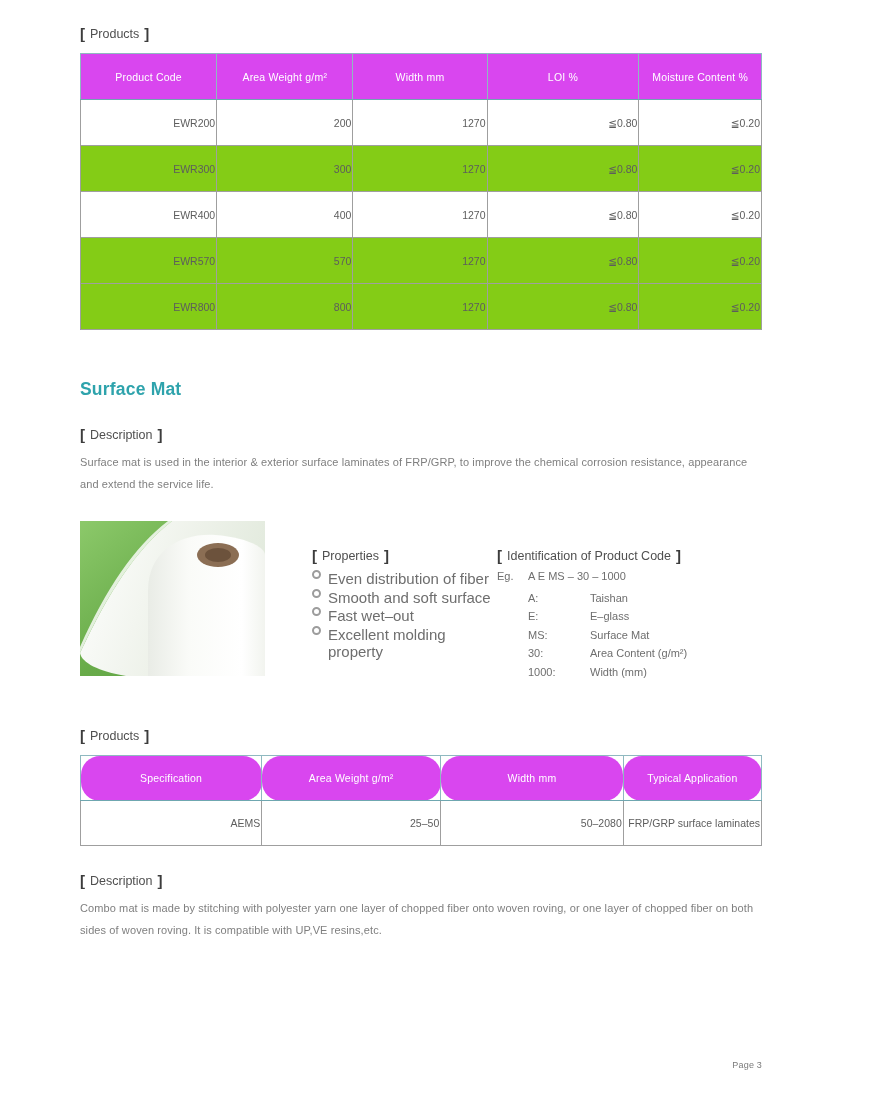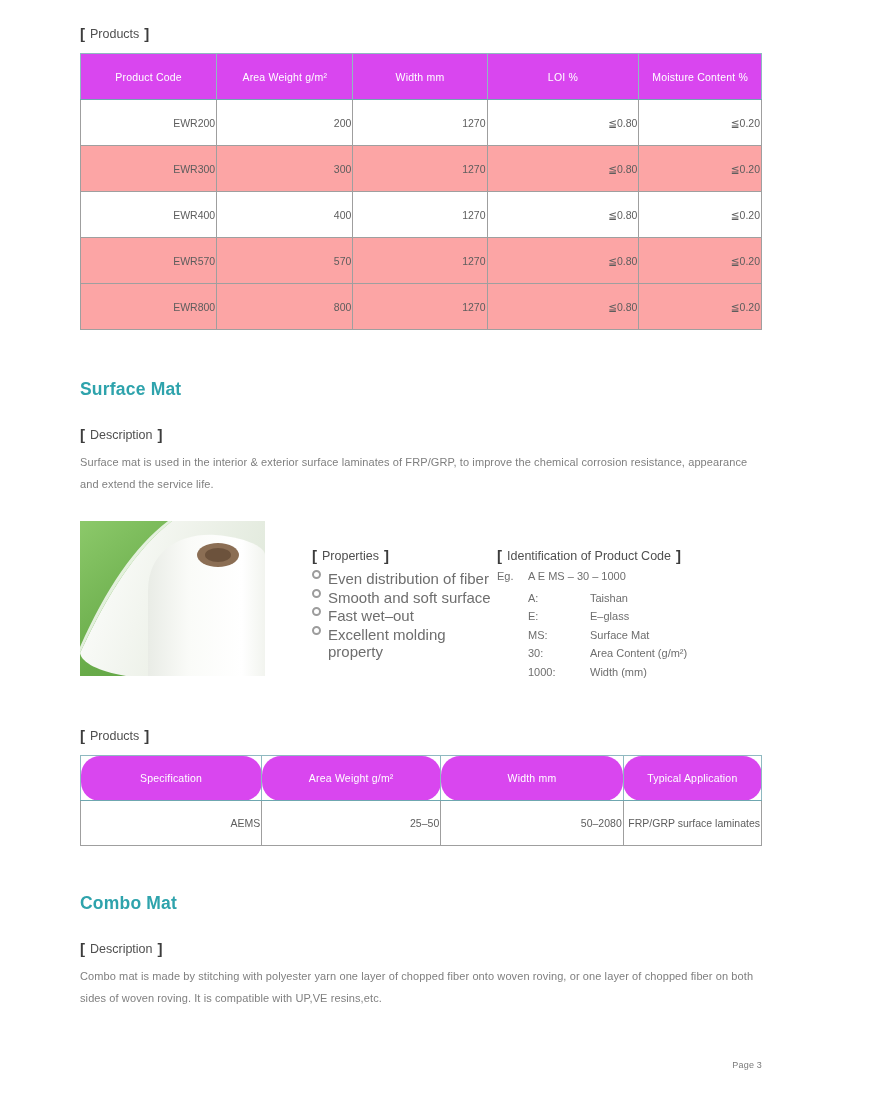--- a/index.html
+++ b/index.html
@@ -18,21 +18,21 @@
 
   
   table{border-collapse:collapse;width:682px;table-layout:fixed;margin-top:12px;}
   table,th,td{border:1px solid #9f9f9f;}
   th{
     background:#d946ef;color:#ffffff;font-weight:400;font-size:10.5px;
     height:43px;text-align:center;letter-spacing:.2px;
     border-color:#8fb9c0;border-bottom-color:#6fa7b0;
   }
   td{height:43px;text-align:right;font-size:10.5px;color:#5d5d5d;background:#ffffff;}
-  tbody tr.alt td{background:#fca5a5;}
+  tbody tr.alt td{background:#84cc16;}
   #table2 th,#table2 td{height:42px;border-radius:19px;}
   #table2 td{font-size:10.5px;}
 
   
   h2{margin:0;font-size:17.5px;font-weight:700;color:#2ea3ac;letter-spacing:.2px;}
   .h2-surface{margin-top:49px;}
   .h2-combo{margin-top:47px;}
   .desc-head{margin-top:27px;}
   p.body-text{
     margin:9px 0 0 0;font-size:11px;color:#7f7f7f;line-height:22px;letter-spacing:.1px;
@@ -252,21 +252,20 @@
     <tbody>
       <tr>
         <td>AEMS</td>
         <td>25–50</td>
         <td>50–2080</td>
         <td>FRP/GRP surface laminates</td>
       </tr>
     </tbody>
   </table>
 
-  <h2 class="h2-combo">Combo Mat</h2>
 
   <div class="sec-head desc-head">
     <span class="brk open">[</span>
     <span>Description</span>
     <span class="brk close">]</span>
   </div>
   <p class="body-text">Combo mat is made by stitching with polyester yarn one layer of chopped fiber onto woven roving, or one layer of chopped fiber on both sides of woven roving. It is compatible with UP,VE resins,etc.</p>
 
 </div>
 

